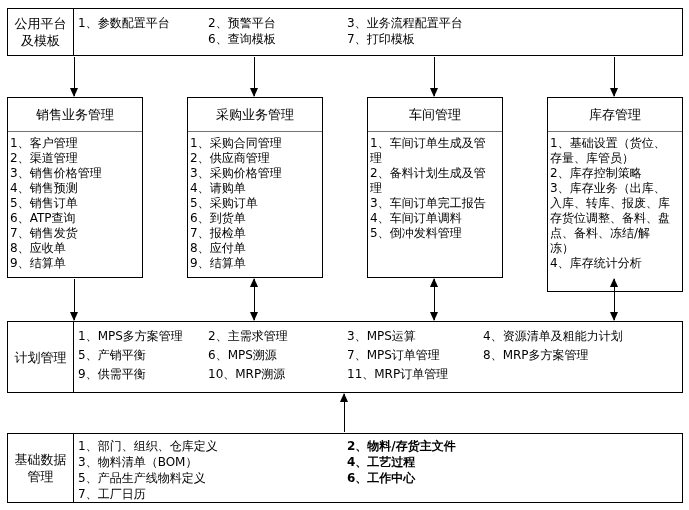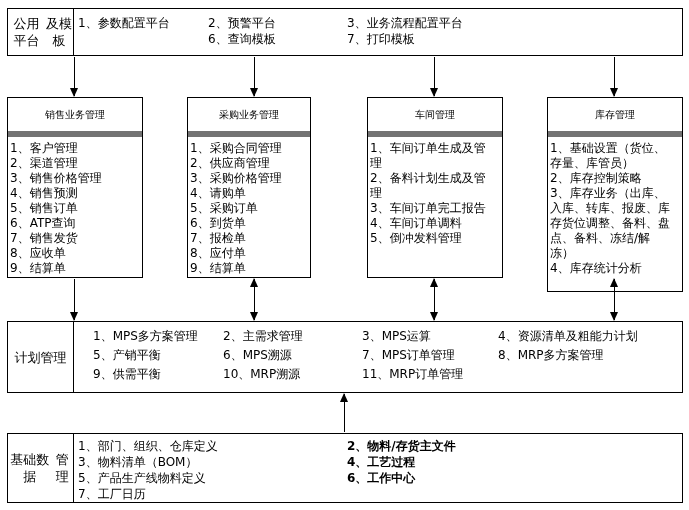--- a/index.html
+++ b/index.html
@@ -1,31 +1,31 @@
 <!DOCTYPE html>
 <html><head>
 <meta charset="utf-8">
 <style>
   html,body{margin:0;padding:0;background:#fff;}
   .canvas{position:relative;width:689px;height:510px;background:#ffffff;
     font-family:"DejaVu Sans",sans-serif;font-size:12px;color:#000;overflow:hidden;}
   .box{position:absolute;background:#fff;border:1px solid #000;box-sizing:border-box;}
   
   .label-cell{position:absolute;left:0;top:0;bottom:0;width:65px;border-right:1px solid #000;
-    display:flex;flex-direction:row;justify-content:center;align-items:center;
+    display:flex;flex-direction:column;justify-content:center;align-items:center;
     text-align:center;font-size:13px;line-height:17px;}
   
   .hcol{position:absolute;top:0;bottom:0;white-space:nowrap;}
   .hcol .cell{display:block;}
   .rows16{padding-top:6px;line-height:16px;}
-  .rows19{padding-top:5px;line-height:19px;margin-left:15px;}
+  .rows19{padding-top:5px;line-height:19px;}
   .rows16b{padding-top:4px;line-height:16px;}
   
-  .mbox-title{height:33px;border-bottom:6px solid #737373;display:flex;align-items:center;
-    justify-content:center;font-size:10px;}
+  .mbox-title{height:33px;border-bottom:1px solid #737373;display:flex;align-items:center;
+    justify-content:center;font-size:13px;}
   .mbox-items{padding:4px 8px 0 2px;line-height:15px;}
   .mbox-items .item{display:block;}
   
   .varrow{position:absolute;width:9px;}
   .varrow .vline{position:absolute;left:4px;top:1px;bottom:1px;width:1px;background:#000;}
   .varrow .head-down{position:absolute;left:0;bottom:0;width:0;height:0;
     border-left:4px solid transparent;border-right:4px solid transparent;border-top:9px solid #000;}
   .varrow .head-up{position:absolute;left:0;top:0;width:0;height:0;
     border-left:4px solid transparent;border-right:4px solid transparent;border-bottom:9px solid #000;}
 </style>
@@ -60,21 +60,21 @@
       <span class="item">3、销售价格管理</span>
       <span class="item">4、销售预测</span>
       <span class="item">5、销售订单</span>
       <span class="item">6、ATP查询</span>
       <span class="item">7、销售发货</span>
       <span class="item">8、应收单</span>
       <span class="item">9、结算单</span>
     </div>
   </div>
 
-  <div class="box" style="left:187px;top:97px;width:124px;height:181px;">
+  <div class="box" style="left:187px;top:97px;width:136px;height:181px;">
     <div class="mbox-title">采购业务管理</div>
     <div class="mbox-items">
       <span class="item">1、采购合同管理</span>
       <span class="item">2、供应商管理</span>
       <span class="item">3、采购价格管理</span>
       <span class="item">4、请购单</span>
       <span class="item">5、采购订单</span>
       <span class="item">6、到货单</span>
       <span class="item">7、报检单</span>
       <span class="item">8、应付单</span>

